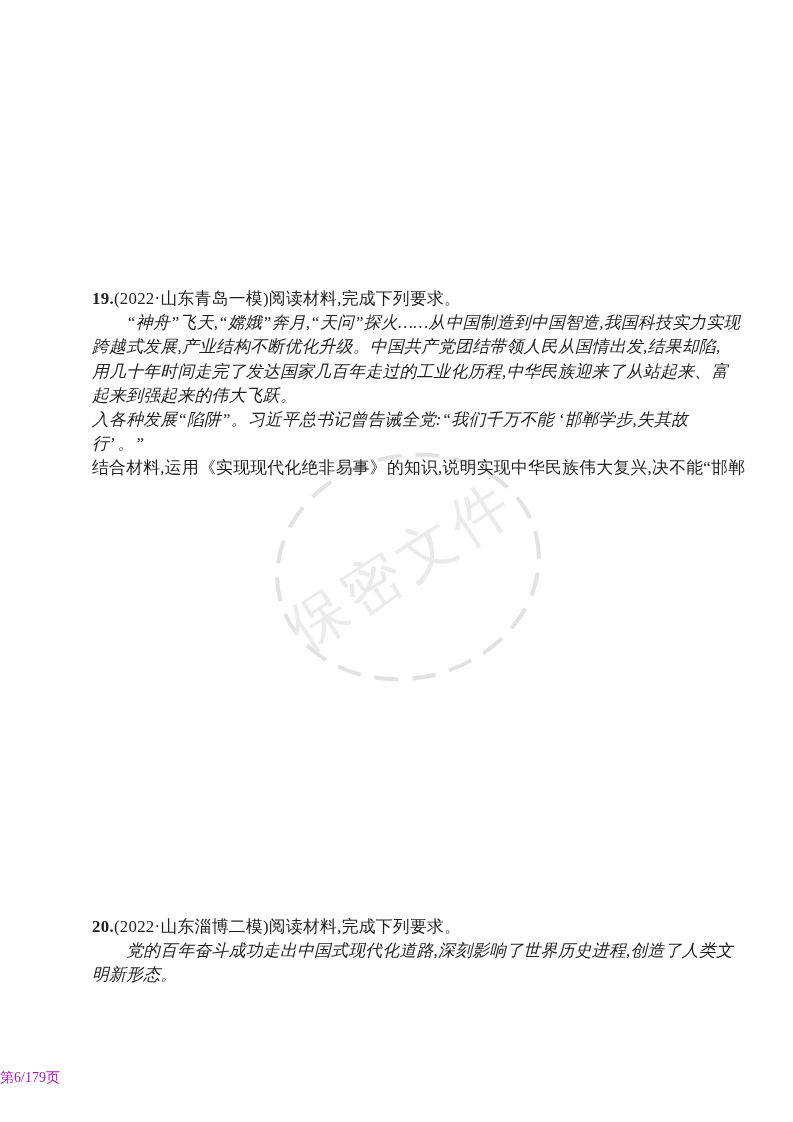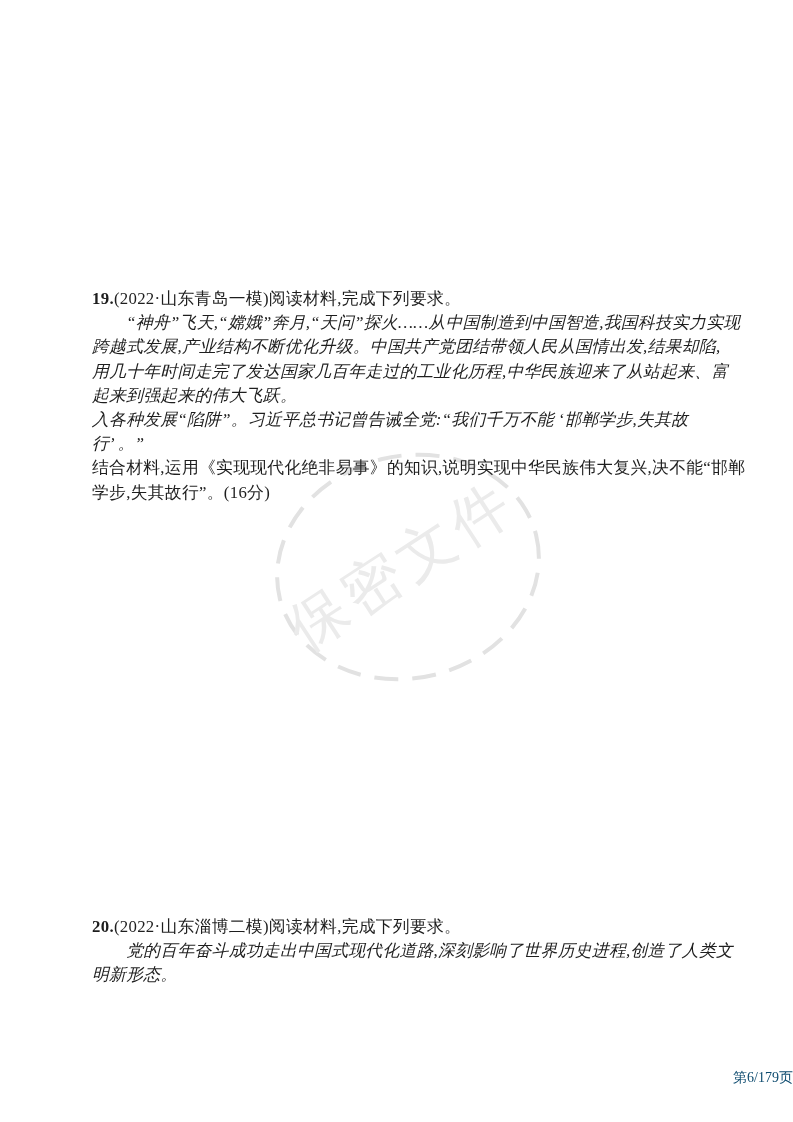--- a/index.html
+++ b/index.html
@@ -28,23 +28,23 @@
     letter-spacing: 0.3px;
   }
   .qnum { font-weight: bold; }
   .material { font-style: italic; }      
   .prompt { font-style: normal; }
   .page-footer {
     position: absolute;
     top: 1069px;
     left: 0;
     width: 100%;
-    text-align: right;
+    text-align: left;
     font-size: 14px;
-    color: #0c4a6e;
+    color: #a21caf;
     z-index: 2;
   }
   
   .watermark-svg {
     position: absolute;
     left: 260px;
     top: 440px;
     z-index: 1;
   }
   .watermark-text {
@@ -74,21 +74,20 @@
     <div class="line">
       <span class="qnum">19.</span><span>(2022·山东青岛一模)阅读材料,完成下列要求。</span>
     </div>
     <div class="line material">　　“神舟”飞天,“嫦娥”奔月,“天问”探火……从中国制造到中国智造,我国科技实力实现</div>
     <div class="line material">跨越式发展,产业结构不断优化升级。中国共产党团结带领人民从国情出发,结果却陷,</div>
     <div class="line material">用几十年时间走完了发达国家几百年走过的工业化历程,中华民族迎来了从站起来、富</div>
     <div class="line material">起来到强起来的伟大飞跃。</div>
     <div class="line material">入各种发展“陷阱”。习近平总书记曾告诫全党:“我们千万不能 ‘邯郸学步,失其故</div>
     <div class="line material">行’ 。”</div>
     <div class="line prompt">结合材料,运用《实现现代化绝非易事》的知识,说明实现中华民族伟大复兴,决不能“邯郸</div>
-    <div class="line prompt">学步,失其故行”。(16分)</div>
   </section>
 
   <section class="question q20">
     <div class="line">
       <span class="qnum">20.</span><span>(2022·山东淄博二模)阅读材料,完成下列要求。</span>
     </div>
     <div class="line material">　　党的百年奋斗成功走出中国式现代化道路,深刻影响了世界历史进程,创造了人类文</div>
     <div class="line material">明新形态。</div>
   </section>
 

